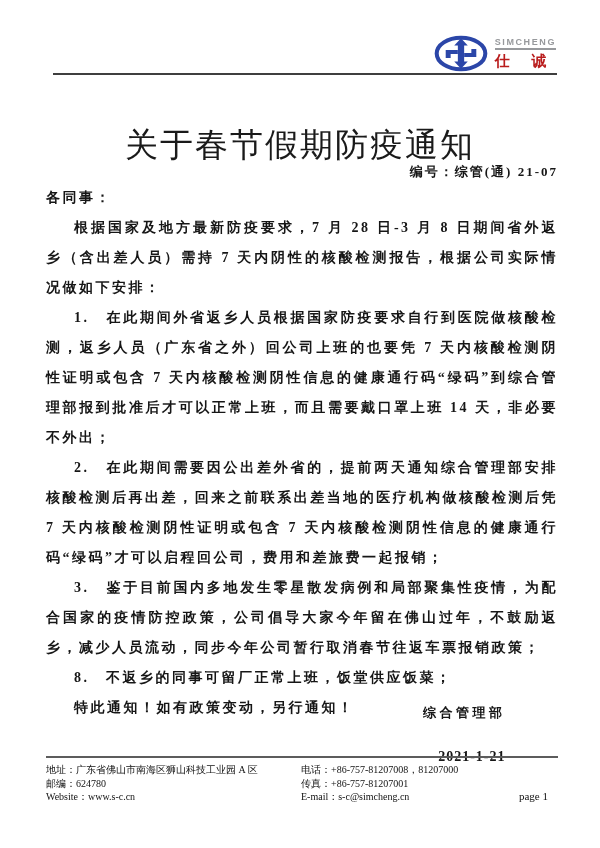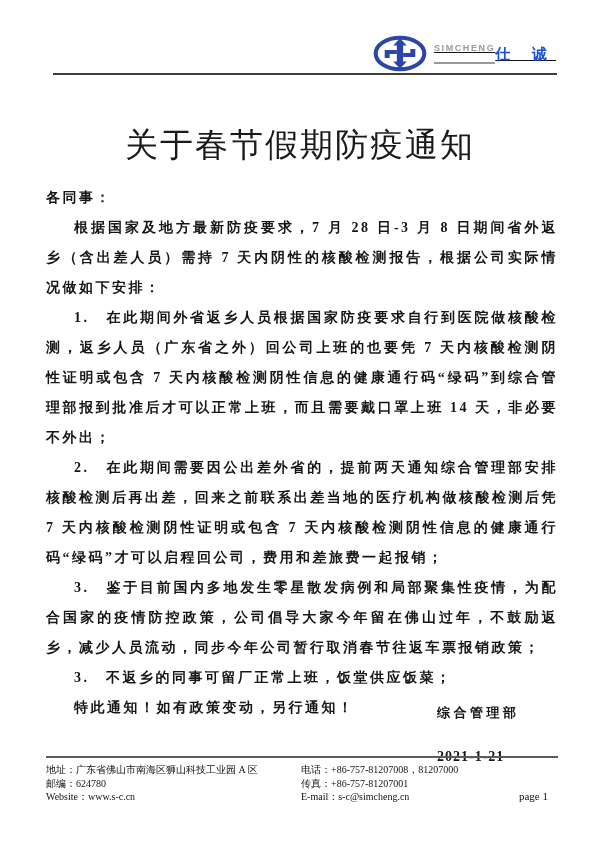--- a/index.html
+++ b/index.html
@@ -5,28 +5,28 @@
   html,body { margin:0; padding:0; background:#ffffff; }
   .page {
     position:relative; width:600px; height:848px; background:#ffffff;
     font-family:"Liberation Serif","DejaVu Serif",serif; color:#161616;
     overflow:hidden;
   }
 
   
   .logo { position:absolute; top:35px; right:44px; display:flex; align-items:center; gap:7px; }
   .logo-mark { width:54px; height:37px; display:block; }
-  .logo-text { display:flex; flex-direction:row;text-decoration:underline; }
+  .logo-text { display:flex; flex-direction:column; }
   .logo-en {
     font-family:"Liberation Sans","DejaVu Sans",sans-serif;
     font-size:9px; font-weight:bold; color:#97999c; letter-spacing:1.6px;
     border-bottom:2px solid #97999c; padding-bottom:1px; white-space:nowrap;
   }
   .logo-cn {
-    font-size:15px; font-weight:bold; color:#1d4ed8; letter-spacing:9px;
+    font-size:15px; font-weight:bold; color:#b91c1c; letter-spacing:9px;
     margin-top:2px; white-space:nowrap;
   }
   .header-rule { position:absolute; top:73px; left:53px; right:43px; height:2px; background:#3f3f3f; }
 
   
   .title {
     position:absolute; top:123px; left:0; right:0; text-align:center;
     font-size:33px; letter-spacing:2px; color:#1a1a1a; font-weight:500;
   }
   .doc-number {
@@ -37,21 +37,21 @@
   
   .body {
     position:absolute; top:183px; left:46px; right:42px;
     font-size:14px; font-weight:bold; line-height:30px; letter-spacing:2.5px;
     text-align:justify; text-justify:inter-character;
   }
   .body p { margin:0; text-indent:2em; }
   .body .salutation { text-indent:0; }
 
   
-  .signature { position:absolute; top:698px; left:437px; font-weight:bold; }
+  .signature { position:absolute; top:698px; left:423px; font-weight:bold;text-align:right; }
   .sig-dept { font-size:13px; letter-spacing:3.5px; line-height:30px; }
   .sig-date { font-size:14px; letter-spacing:1px; line-height:30px; margin-top:14px; }
 
   
   .footer { position:absolute; top:756px; left:46px; right:42px; }
   .footer-rule { height:2px; background:#5c5c5c; margin-bottom:5px; }
   .footer-cols { display:flex; font-size:10px; font-weight:normal; line-height:13.5px; color:#111; }
   .f-left { width:255px; }
   .f-right { flex:1; }
   .f-page { align-self:flex-end; font-size:11px; padding-right:10px; white-space:nowrap; }
@@ -72,28 +72,29 @@
       <path d="M33.5 24 L47 24 L47 15 L41.5 15 L41.5 19.5 L33.5 19.5 Z" fill="#2b46a8"></path>
     </svg>
     <div class="logo-text">
       <div class="logo-en">SIMCHENG</div>
       <div class="logo-cn">仕 诚</div>
     </div>
   </div>
   <div class="header-rule"></div>
 
   <div class="title">关于春节假期防疫通知</div>
+  <div class="doc-number">编号：综管(通) 21-07</div>
 
   <div class="body">
     <p class="salutation">各同事：</p>
     <p>根据国家及地方最新防疫要求，7 月 28 日-3 月 8 日期间省外返乡（含出差人员）需持 7 天内阴性的核酸检测报告，根据公司实际情况做如下安排：</p>
     <p>1.　在此期间外省返乡人员根据国家防疫要求自行到医院做核酸检测，返乡人员（广东省之外）回公司上班的也要凭 7 天内核酸检测阴性证明或包含 7 天内核酸检测阴性信息的健康通行码“绿码”到综合管理部报到批准后才可以正常上班，而且需要戴口罩上班 14 天，非必要不外出；</p>
     <p>2.　在此期间需要因公出差外省的，提前两天通知综合管理部安排核酸检测后再出差，回来之前联系出差当地的医疗机构做核酸检测后凭 7 天内核酸检测阴性证明或包含 7 天内核酸检测阴性信息的健康通行码“绿码”才可以启程回公司，费用和差旅费一起报销；</p>
     <p>3.　鉴于目前国内多地发生零星散发病例和局部聚集性疫情，为配合国家的疫情防控政策，公司倡导大家今年留在佛山过年，不鼓励返乡，减少人员流动，同步今年公司暂行取消春节往返车票报销政策；</p>
-    <p>3.　不返乡的同事可留厂正常上班，饭堂供应饭菜；</p>
+    <p>8.　不返乡的同事可留厂正常上班，饭堂供应饭菜；</p>
     <p>特此通知！如有政策变动，另行通知！</p>
   </div>
 
   <div class="signature">
     <div class="sig-dept">综合管理部</div>
     <div class="sig-date">2021-1-21</div>
   </div>
 
   <div class="footer">
     <div class="footer-rule"></div>

